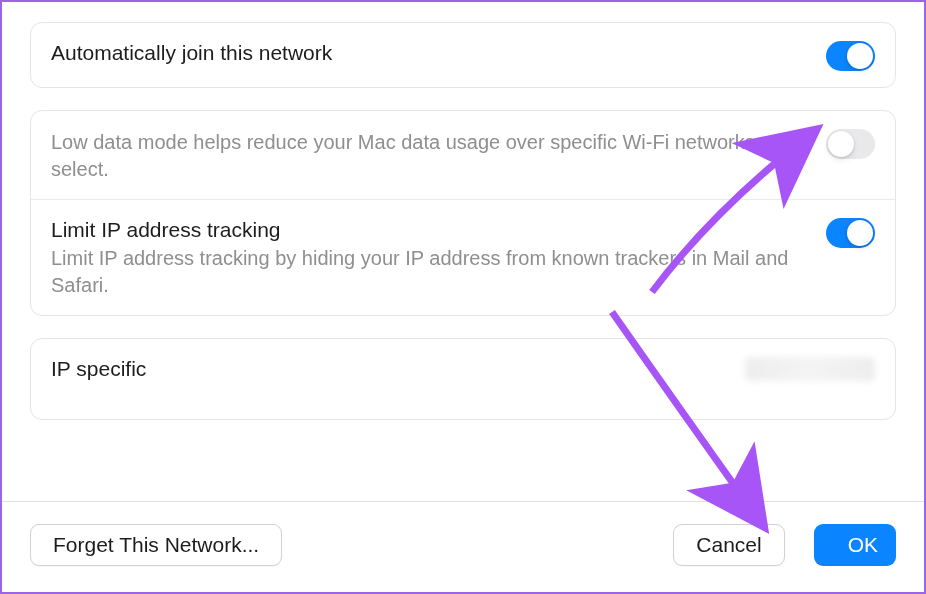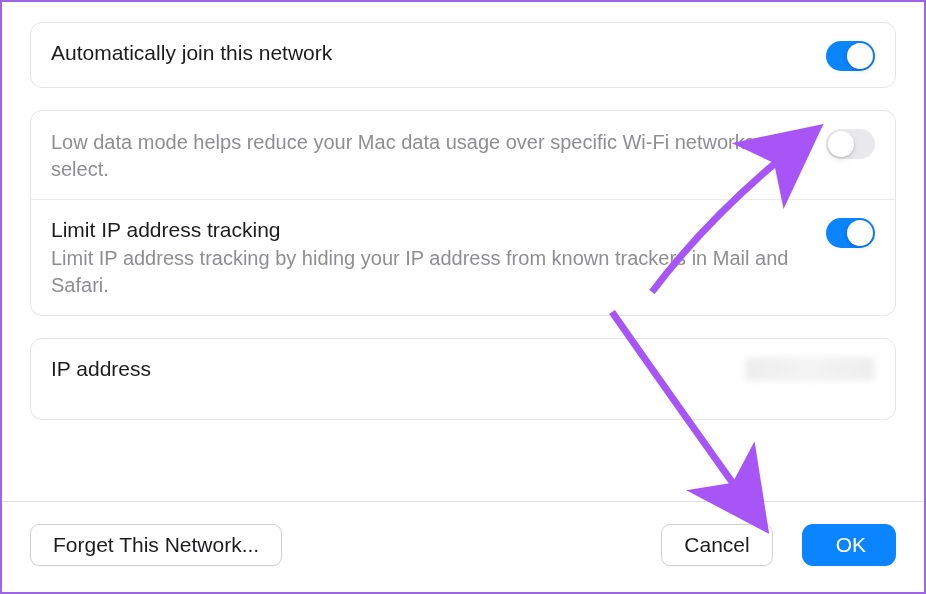--- a/index.html
+++ b/index.html
@@ -118,22 +118,21 @@
     .btn-secondary {
       background: #ffffff;
       color: #1d1d1f;
       border: 1px solid #d1d1d4;
       box-shadow: 0 1px 1px rgba(0,0,0,0.03);
     }
     .btn-primary {
       background: #0a84ff;
       color: #ffffff;
       padding-left: 34px;
-      padding-right: 30px;
-      border-radius: 11px;
+      padding-right: 18px;
     }
     .ip-card .card-row {
       padding-bottom: 36px;
     }
     
     .arrow {
       position: absolute;
       pointer-events: none;
     }
   </style>
@@ -169,21 +168,21 @@
       </div>
       <div class="toggle on">
         <div class="toggle-knob"></div>
       </div>
     </div>
   </div>
 
   <div class="card ip-card">
     <div class="card-row">
       <div class="row-text">
-        <div class="row-title">IP address</div>
+        <div class="row-title">IP specific</div>
       </div>
       <div class="ip-value"></div>
     </div>
   </div>
 
 </div>
 
 <div class="footer">
   <button class="btn btn-secondary">Forget This Network...</button>
   <div class="footer-right">

